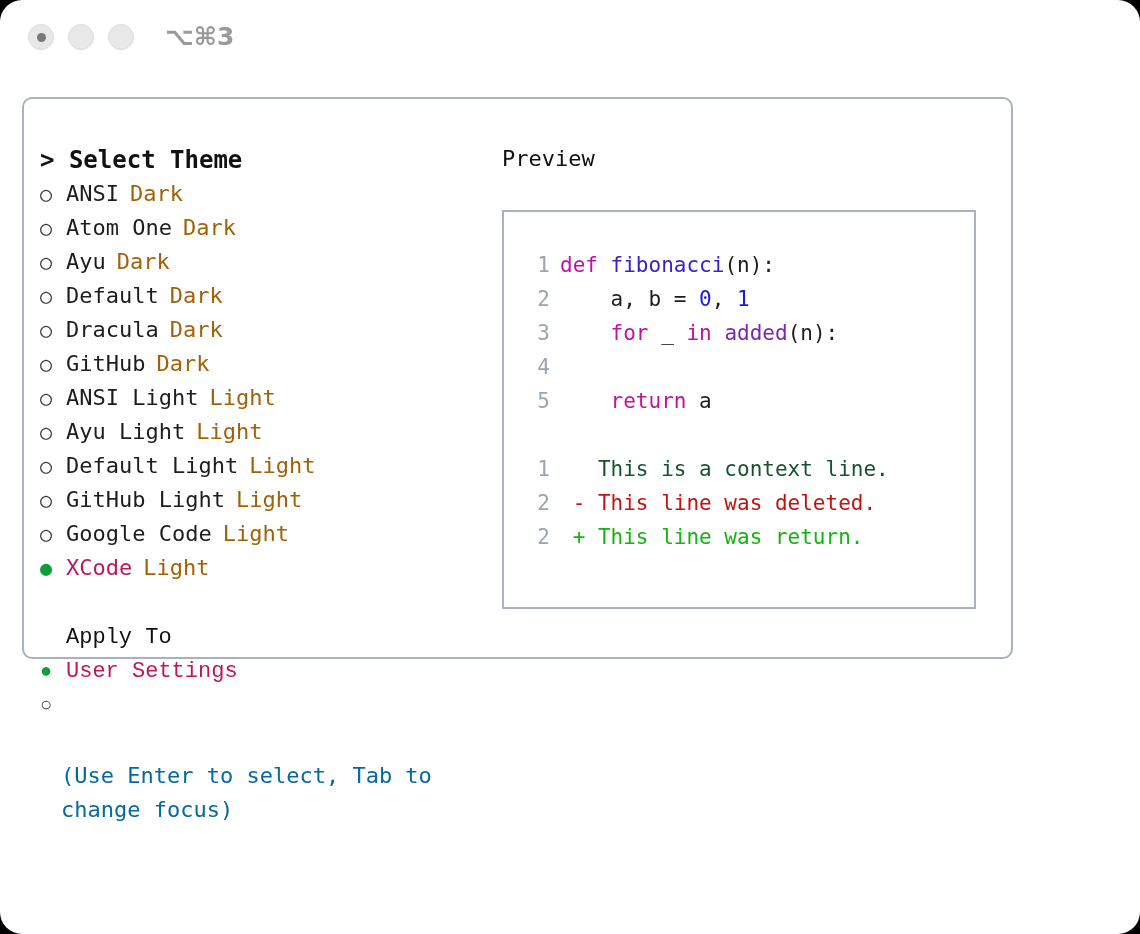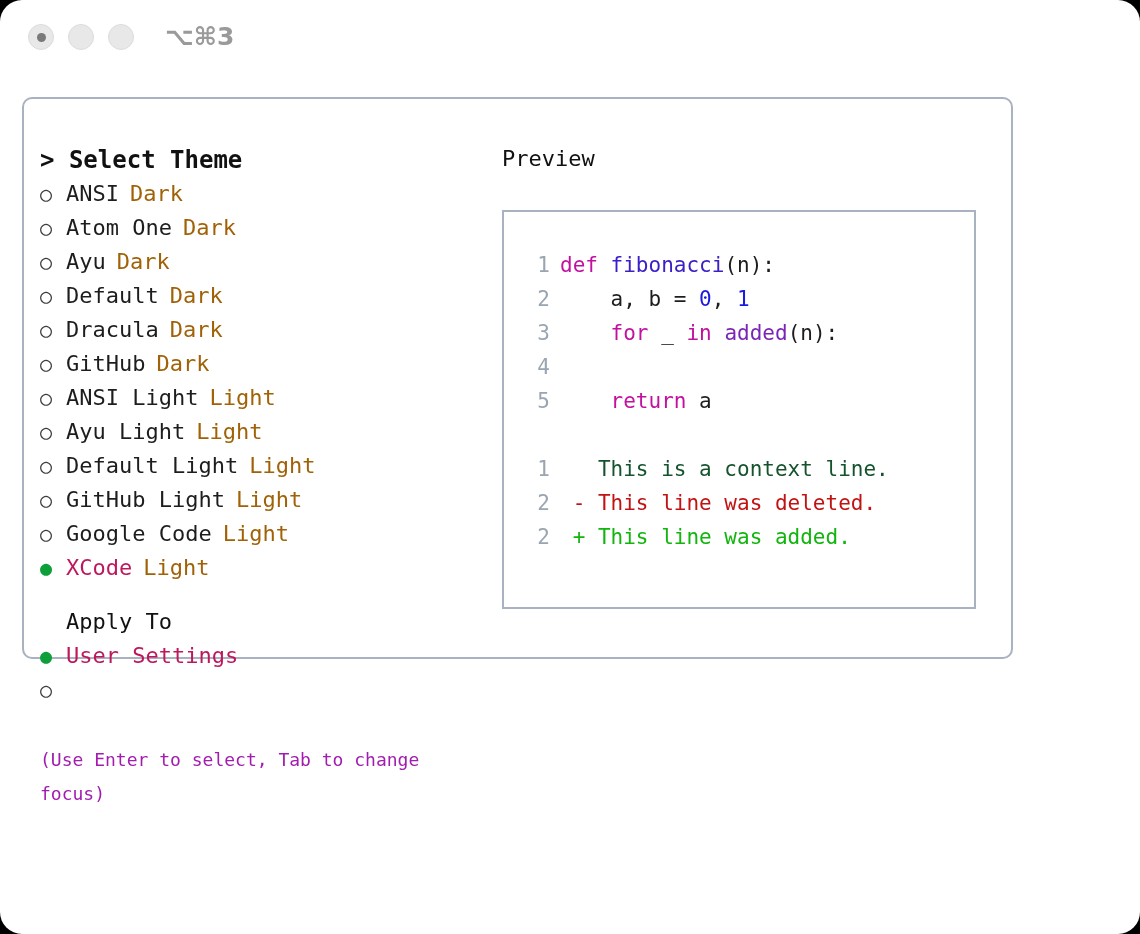--- a/index.html
+++ b/index.html
@@ -121,35 +121,37 @@
     color: #be185d;
   }
   .opt-tag {
     color: #a16207;
     padding-left: 11px;
     text-align: right;
   }
 
   
   #apply-group {
-    margin-top: 20px;
+    margin-top: 36px;
+    font-family: Liberation Mono, monospace;
   }
   .group-title {
     font-size: 22px;
     color: #111111;
     line-height: 34px;
     padding-left: 26px;
     white-space: pre;
   }
   #hint-text {
     margin-top: 36px;
-    font-size: 18px;
-    color: #a21caf;
+    font-size: 22px;
+    color: #0369a1;
     line-height: 34px;
     width: 410px;
+    margin-left: 21px;
   }
 
   
   #preview-column {
     position: absolute;
     left: 478px;
     top: 44px;
     width: 500px;
   }
   #preview-heading {
@@ -247,19 +249,19 @@
             <div class="code-line"><span class="gutter">1</span><span class="code-text"><span class="tok-kw">def </span><span class="tok-fn">fibonacci</span><span class="tok-plain">(n):</span></span></div>
             <div class="code-line"><span class="gutter">2</span><span class="code-text"><span class="tok-plain">    a, b = </span><span class="tok-num">0</span><span class="tok-plain">, </span><span class="tok-num">1</span></span></div>
             <div class="code-line"><span class="gutter">3</span><span class="code-text"><span class="tok-plain">    </span><span class="tok-kw">for</span><span class="tok-plain"> _ </span><span class="tok-kw">in</span><span class="tok-plain"> </span><span class="tok-call">added</span><span class="tok-plain">(n):</span></span></div>
             <div class="code-line"><span class="gutter">4</span></div>
             <div class="code-line"><span class="gutter">5</span><span class="code-text"><span class="tok-plain">    </span><span class="tok-kw">return</span><span class="tok-plain"> a</span></span></div>
           </div>
         <div class="code-spacer"></div>
         <div id="diff-block">
             <div class="code-line"><span class="gutter">1</span><span class="diff-context">   This is a context line.</span></div>
             <div class="code-line"><span class="gutter">2</span><span class="diff-del"> - This line was deleted.</span></div>
-            <div class="code-line"><span class="gutter">2</span><span class="diff-add"> + This line was added.</span></div>
+            <div class="code-line"><span class="gutter">2</span><span class="diff-add"> + This line was return.</span></div>
           </div>
       </div>
     </div>
 
   </div>
 </div>
 
 </body></html>

